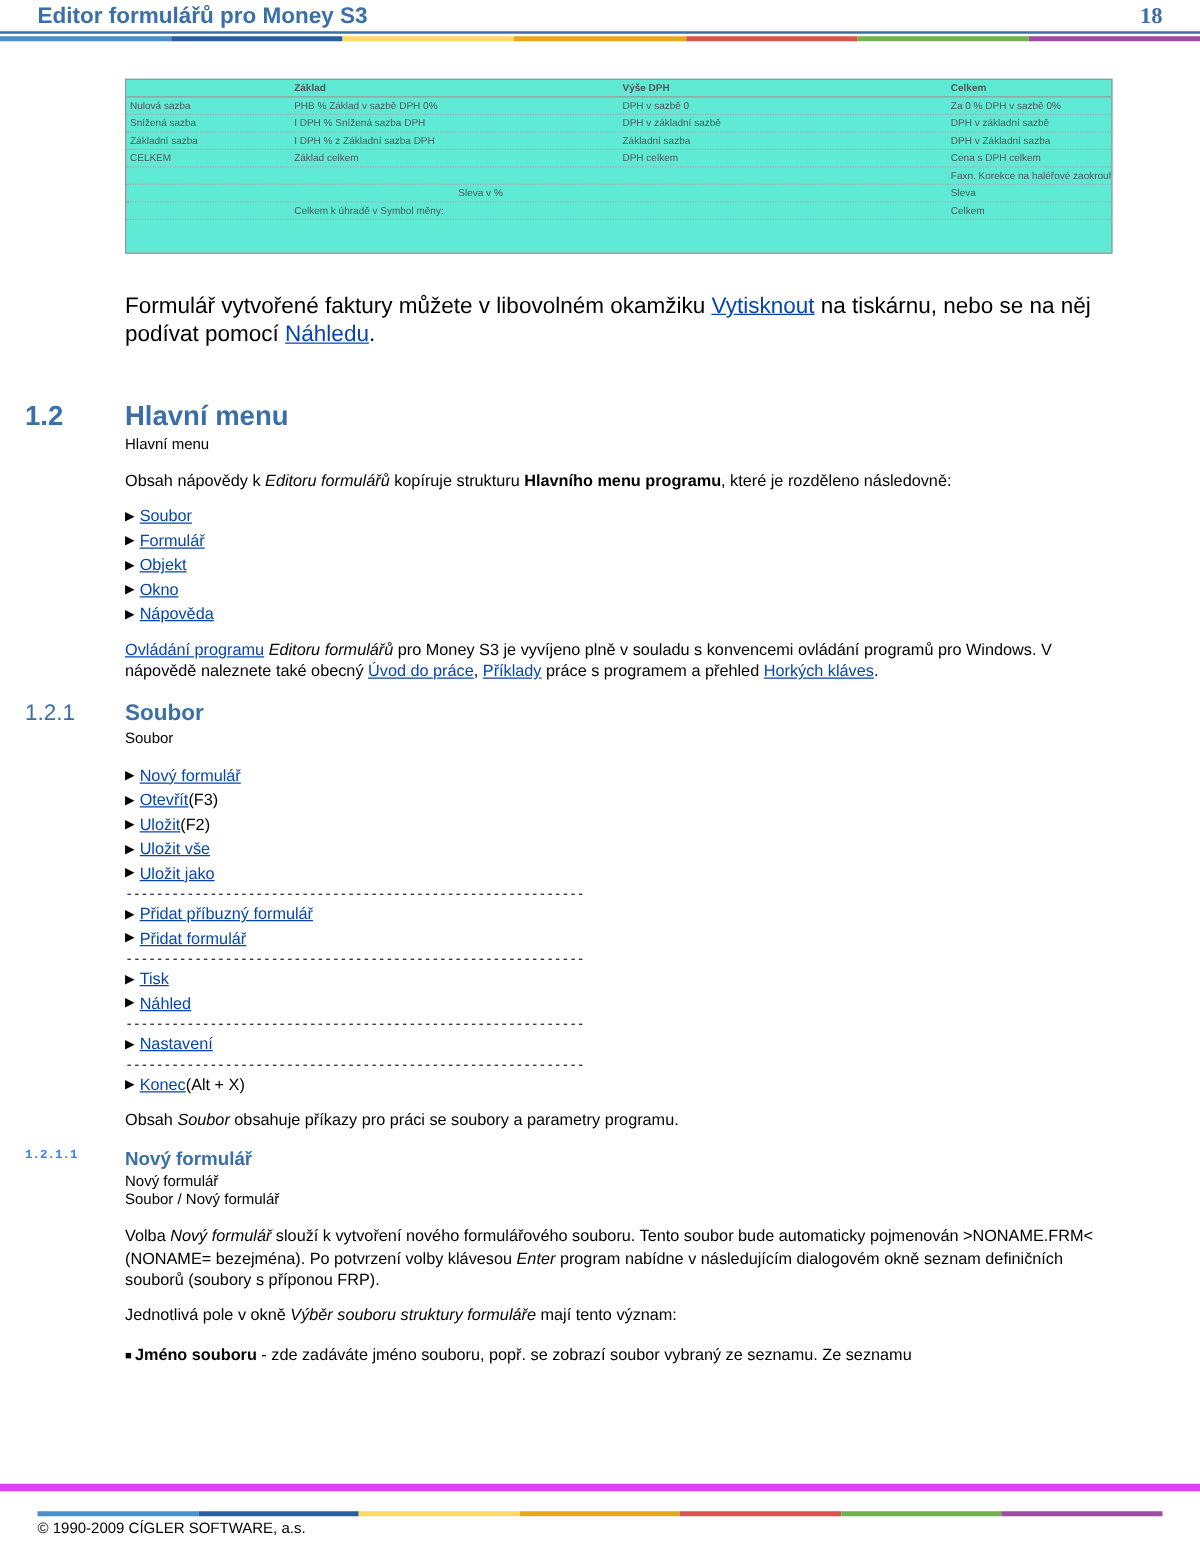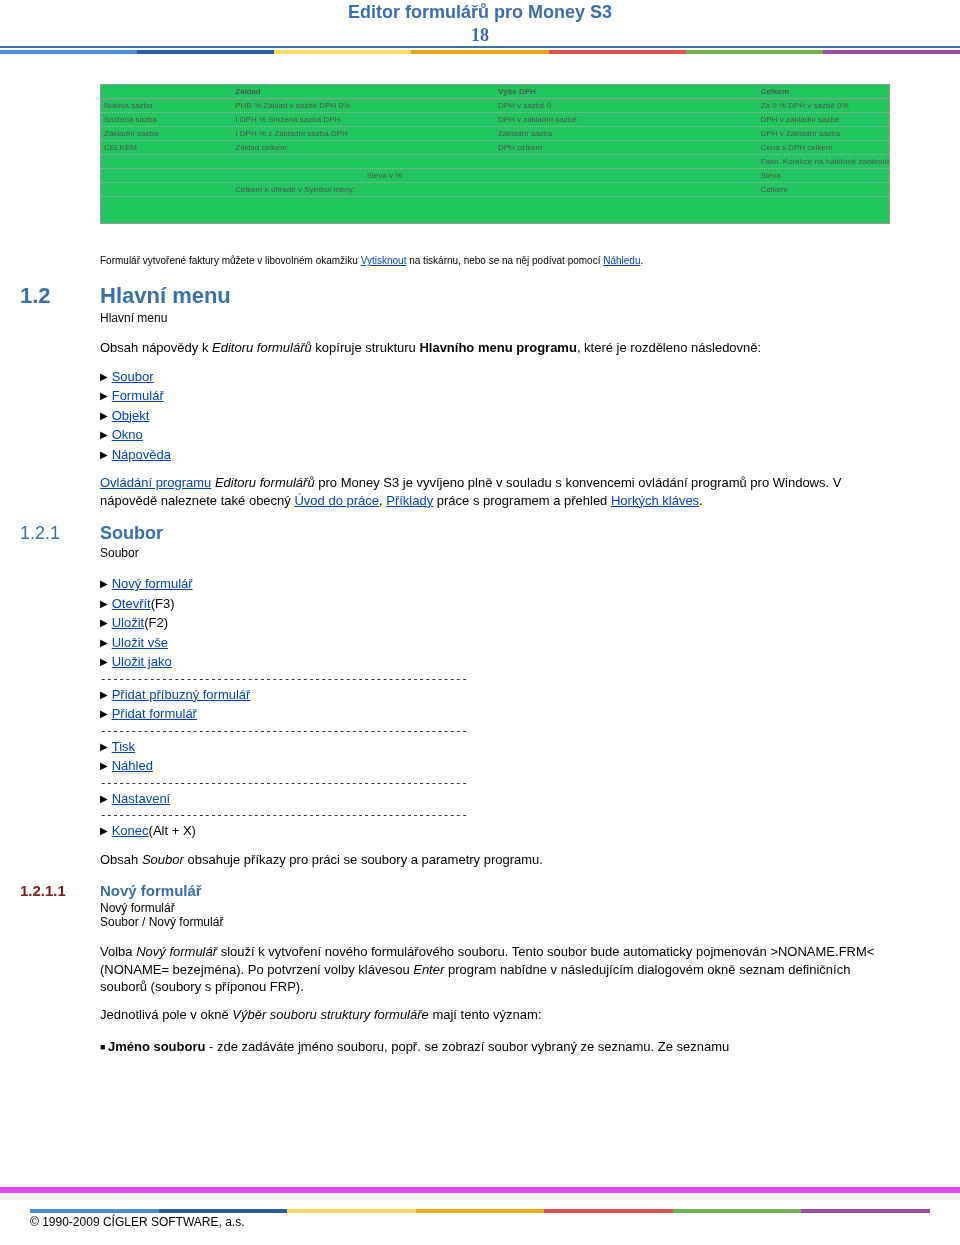--- a/index.html
+++ b/index.html
@@ -11,21 +11,20 @@
     color: #000;
     position: relative;
     font-size: 13px;
   }
   .header {
     display: flex;
     justify-content: space-between;
     align-items: center;
     padding: 0 30px;
     border-bottom: 2px solid #3a6fa8;
-    flex-direction: column;
   }
   .header-title {
     font-weight: bold;
     font-size: 18px;
     color: #3a6fa8;
     font-family: Arial, sans-serif;
     padding: 2px 0;
   }
   .header-page {
     font-weight: bold;
@@ -47,32 +46,32 @@
   .cb6 { background: #6fb24f; }
   .cb7 { background: #9c4da0; }
   .content {
     padding: 30px 70px 20px 100px;
   }
   .screenshot-box {
     border: 1px solid #999;
     margin-bottom: 30px;
     width: 100%;
     height: 140px;
-    background: #22c55e;
+    background: #5eead4;
     position: relative;
     font-size: 8px;
     color: #555;
     overflow: hidden;
   }
   .sbox-row { display:flex; border-bottom: 1px dotted #aaa; height:14px; align-items:center; }
   .sbox-cell { flex:1; padding:0 3px; white-space:nowrap; overflow:hidden; }
   .sbox-head { font-weight:bold; border-bottom:1px solid #999; }
   .intro-para {
-    margin-bottom: 16px;
-    font-size: 10px;
+    margin-bottom: 40px;
+    font-size: 18px;
     line-height: 1.3;
   }
   a.link {
     color: #0645ad;
     text-decoration: underline;
     cursor: pointer;
   }
   .sect-row { display:flex; align-items:flex-start; margin-bottom: 2px; }
   .sect-num {
     color: #3a6fa8;
@@ -82,25 +81,26 @@
     margin-left: -80px;
   }
   .sect-num2 {
     color: #3a6fa8;
     font-weight: normal;
     font-size: 18px;
     width: 80px;
     margin-left: -80px;
   }
   .sect-num3 {
-    color: #7f1d1d;
+    color: #3b82f6;
     font-weight: bold;
-    font-size: 15px;
+    font-size: 10px;
     width: 80px;
     margin-left: -80px;
+    font-family: Liberation Mono, monospace;
   }
   .sect-title-h1 { color:#3a6fa8; font-weight:bold; font-size: 22px; }
   .sect-title-h2 { color:#3a6fa8; font-weight:bold; font-size: 18px; }
   .sect-title-h3 { color:#3a6fa8; font-weight:bold; font-size: 15px; }
   .sect-sub { font-size: 12px; color:#000; margin-bottom: 14px; }
   .para { font-size: 13px; line-height:1.35; margin-bottom: 10px; }
   .menu-list { margin: 4px 0 10px 0; }
   .menu-item {
     display:flex;
     align-items:center;

